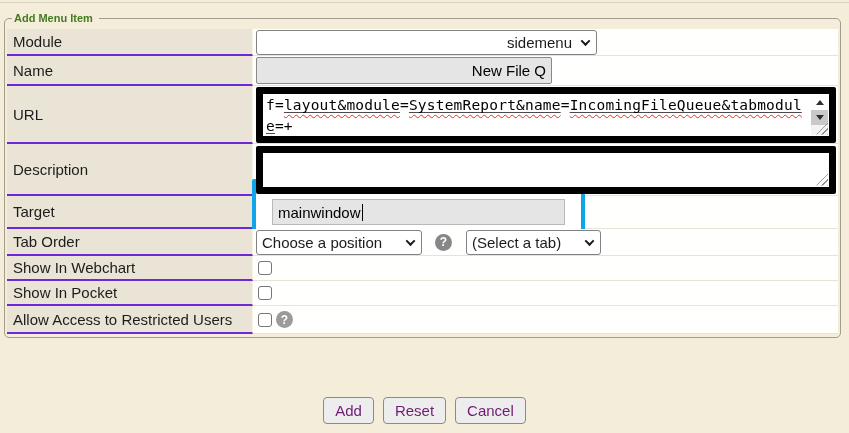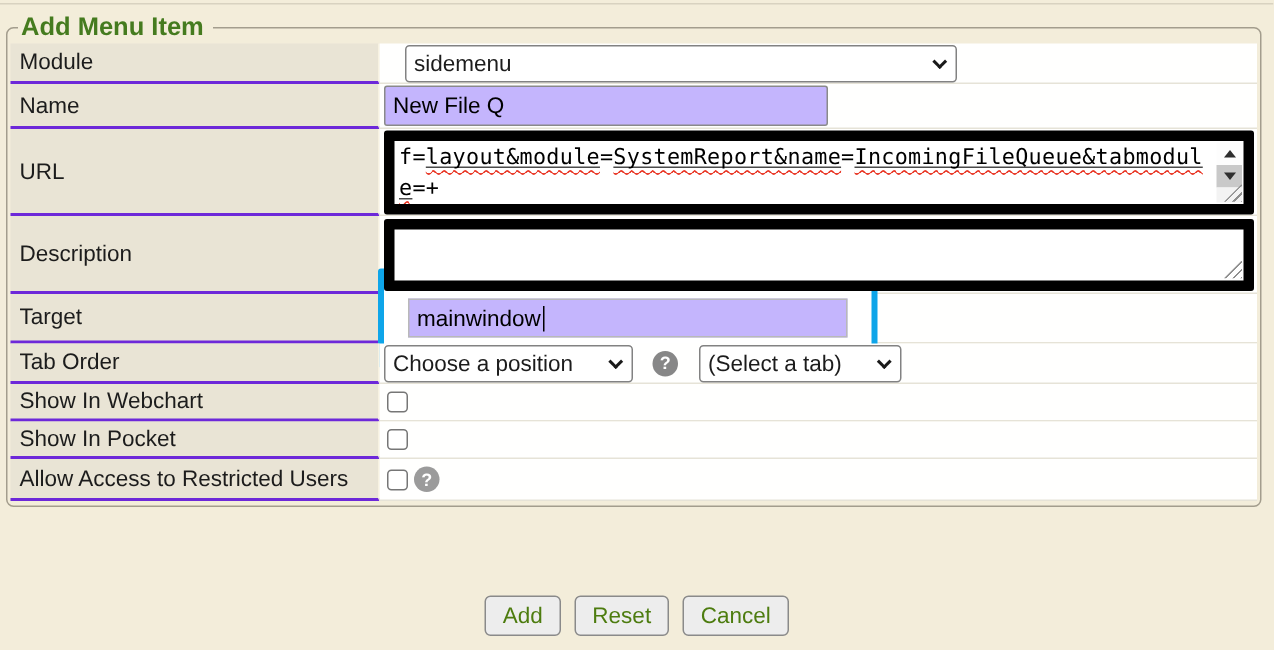--- a/index.html
+++ b/index.html
@@ -12,21 +12,21 @@
     position:relative;
   }
   .top-divider { position:absolute; top:2px; left:0; width:849px; border-top:1px solid #d8d2c0; }
 
   fieldset.panel {
     position:absolute; left:4px; top:8px; width:834px;
     border:1px solid #a39d8d; border-radius:5px;
     padding:1px 2px 3px 2px;
   }
   legend.panel-title {
-    font-size:17px; font-weight:bold; color:#457b1f;
+    font-size:11px; font-weight:bold; color:#457b1f;
     margin-left:5px; padding:0 6px 0 2px; line-height:20px;
   }
 
   .frm { width:100%; }
   .row { display:flex; align-items:stretch; }
   .cl {
     width:246px; flex:0 0 246px;
     background:#e9e4d5;
     border-bottom:2px solid #6d28d9; border-right:1px solid #f7f2e1;
     display:flex; align-items:center;
@@ -53,31 +53,31 @@
     display:flex; align-items:center; justify-content:space-between;
     background:#fff; border:1px solid #828282; border-radius:3px;
     height:25px; padding:0 7px 0 5px; cursor:default;
   }
   .chev {
     width:7px; height:7px;
     border-right:2px solid #1a1a1a; border-bottom:2px solid #1a1a1a;
     transform:rotate(45deg) translate(-1px,-1px);
     flex:0 0 auto; margin-left:10px;
   }
-  .sel-module { width:368px; margin-left:15px; }
+  .sel-module { width:341px; margin-left:1px;justify-content:flex-end; }
   .sel-parent { width:32px; justify-content:center; margin-left:1px; }
   .sel-parent .chev { margin-left:0; }
   .sel-pos { width:166px; margin-left:1px; }
   .sel-tab { width:135px; }
 
   
   .tbox {
     height:27px; border:1px solid #8a8a8a; border-radius:2px;
-    background:#c4b5fd; font:15px "Liberation Sans", sans-serif;
-    padding:0 5px; color:#000; display:flex; align-items:center;
+    background:#e5e5e5; font:15px "Liberation Sans", sans-serif;
+    padding:0 5px; color:#000; display:flex; align-items:center;text-align:right;
   }
   .name-input { width:296px; margin-left:1px; }
 
   .hl-box {
     border:4px solid #0ea5e9; border-radius:2px;
     margin-left:-3px; padding:16px; background:#fff;
   }
   .target-input { width:293px; border:1px solid #b9b9b9; border-radius:0; height:26px; }
   .caret { display:inline-block; width:1.5px; height:17px; background:#000; margin-left:1px; }
 
@@ -124,21 +124,21 @@
     background:#fff; margin-left:3px; flex:0 0 auto;
   }
   .cb-help { margin-left:4px; }
 
   .btnrow {
     position:absolute; top:397px; left:0; width:849px;
     display:flex; justify-content:center; gap:9px;
   }
   .btn {
     background:#ededed; border:1px solid #8a8a8a; border-radius:4px;
-    font:15px "Liberation Sans", sans-serif; color:#4d7c0f;
+    font:15px "Liberation Sans", sans-serif; color:#701a75;
     padding:3px 11px; height:27px; cursor:pointer;
   }
 </style>
 </head>
 <body>
 
 <div class="top-divider"></div>
 
 <fieldset class="panel">
   <legend class="panel-title">Add Menu Item</legend>

